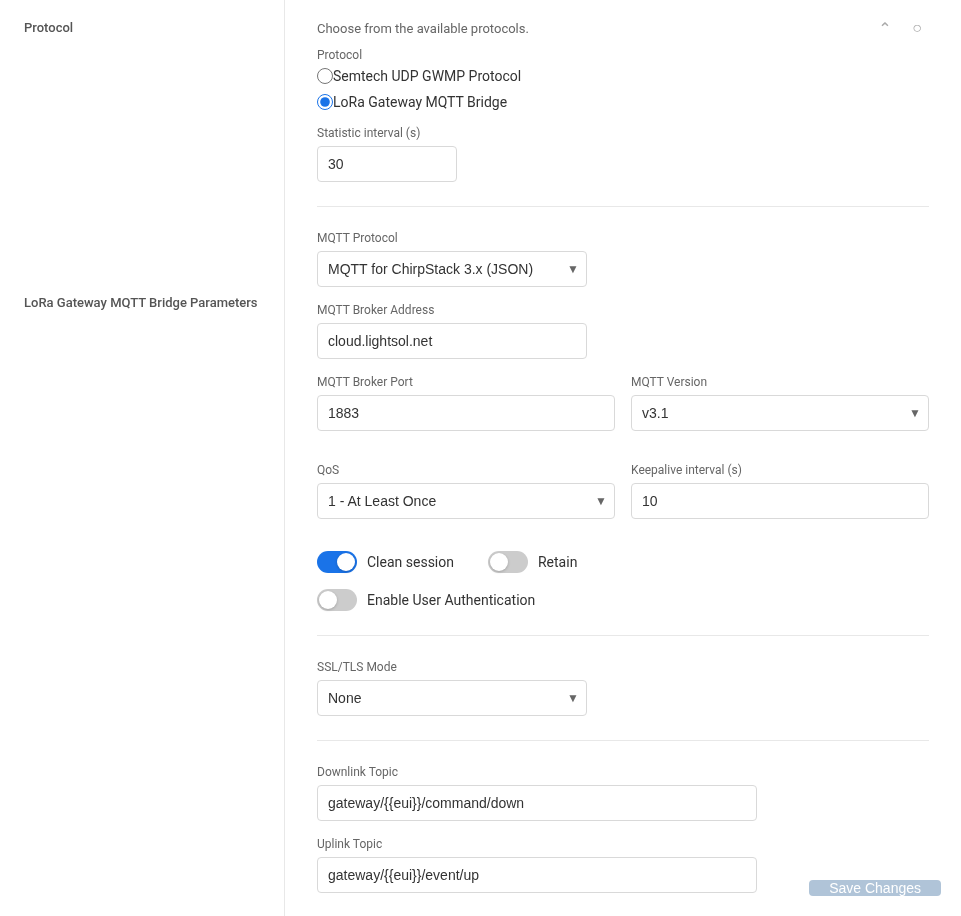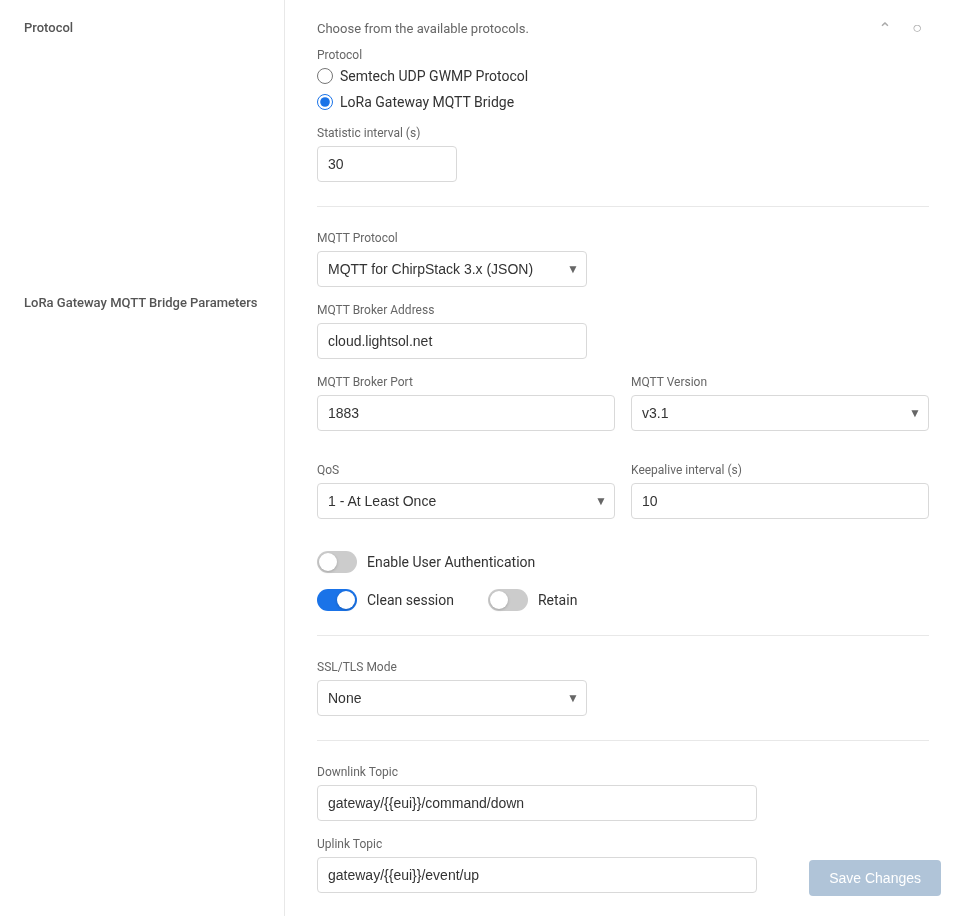--- a/index.html
+++ b/index.html
@@ -91,21 +91,21 @@
     }
     .radio-group {
       display: flex;
       flex-direction: column;
       gap: 10px;
       margin-bottom: 16px;
     }
     .radio-item {
       display: flex;
       align-items: center;
-      gap: 7px;
+      gap: 0;
       font-size: 14px;
       color: #333;
       cursor: pointer;
     }
     .radio-input {
       width: 16px;
       height: 16px;
       accent-color: #1a73e8;
       cursor: pointer;
     }
@@ -193,21 +193,21 @@
       color: #333;
     }
     .save-btn {
       position: fixed;
       bottom: 20px;
       right: 20px;
       background: #b0c4d8;
       color: #fff;
       border: none;
       border-radius: 4px;
-      padding: 10px 20px;
+      padding: 0 20px;
       font-size: 14px;
       cursor: pointer;
       margin-left: 47px;
     }
     .mqtt-section {
       margin-top: 16px;
     }
   </style>
 </head>
 <body>
@@ -296,40 +296,40 @@
             </select>
             <span class="select-arrow">▼</span>
           </div>
         </div>
         <div class="form-group half">
           <label class="form-label">Keepalive interval (s)</label>
           <input type="text" class="text-input" value="10" style="">
         </div>
       </div>
 
+      <div class="toggle-row">
+        <label class="toggle">
+          <input type="checkbox" checked="" style="">
+          <span class="toggle-slider"></span>
+        </label>
+        <span class="toggle-label">Clean session</span>
+
+        <label class="toggle" style="margin-left: 24px;">
+          <input type="checkbox" style="">
+          <span class="toggle-slider"></span>
+        </label>
+        <span class="toggle-label">Retain</span>
+      </div>
+
       <div class="toggle-row" style="margin-top: 8px;">
         <label class="toggle">
           <input type="checkbox" style="">
           <span class="toggle-slider"></span>
         </label>
         <span class="toggle-label">Enable User Authentication</span>
-      </div>
-
-      <div class="toggle-row">
-        <label class="toggle">
-          <input type="checkbox" checked="" style="">
-          <span class="toggle-slider"></span>
-        </label>
-        <span class="toggle-label">Clean session</span>
-
-        <label class="toggle" style="margin-left: 24px;">
-          <input type="checkbox" style="">
-          <span class="toggle-slider"></span>
-        </label>
-        <span class="toggle-label">Retain</span>
       </div>
 
       <hr class="form-divider">
 
       <div class="form-group">
         <label class="form-label">SSL/TLS Mode</label>
         <div class="select-wrapper" style="max-width: 270px;">
           <select class="select-input">
             <option selected="">None</option>
             <option>CA signed server certificate</option>

